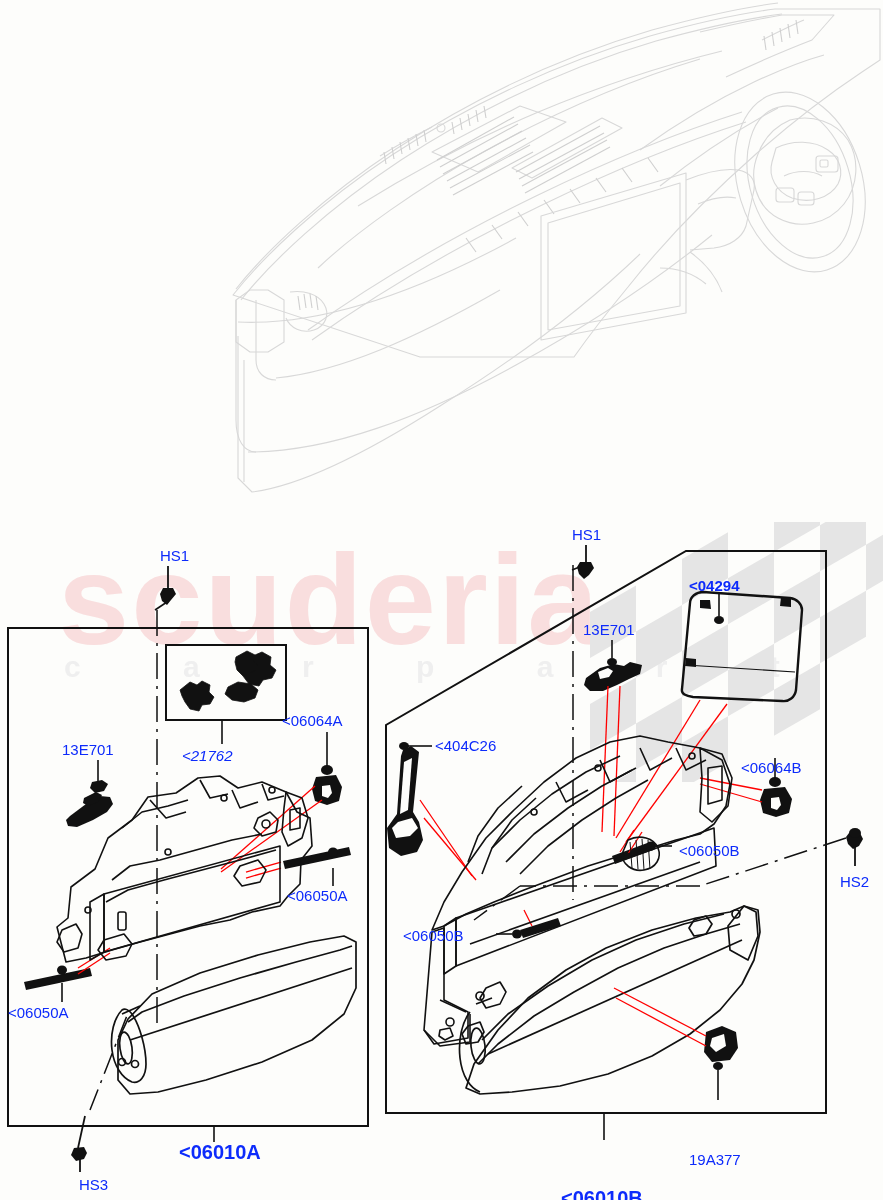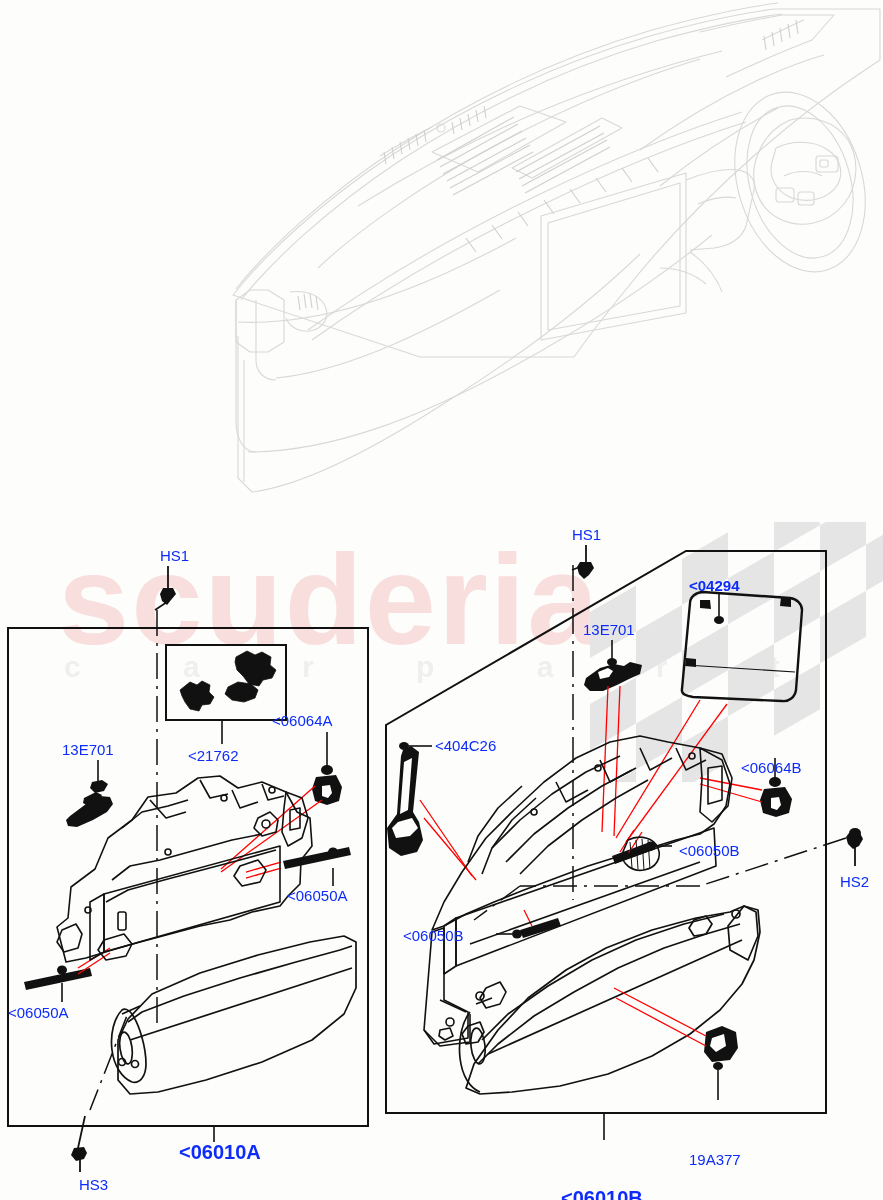--- a/index.html
+++ b/index.html
@@ -477,22 +477,22 @@
       <line x1="706" y1="1036" x2="614" y2="988" stroke="#ff0000" stroke-width="1.3"></line>
       <line x1="706" y1="1046" x2="616" y2="998" stroke="#ff0000" stroke-width="1.3"></line>
     </g>
 
     <line x1="604" y1="1113" x2="604" y2="1140" stroke="#111" stroke-width="1.6"></line>
 
   </svg>
 
   <div class="lbl" style="left:160px;top:548px;">HS1</div>
   <div class="lbl" style="left:62px;top:742px;">13E701</div>
-  <div class="lbl" style="left:188px;top:748px;">&lt;21762</div>
-  <div class="lbl" style="left:272px;top:713px;">&lt;06064A</div>
+  <div class="lbl" style="left:182px;top:748px;font-style:italic;">&lt;21762</div>
+  <div class="lbl" style="left:282px;top:713px;">&lt;06064A</div>
   <div class="lbl" style="left:287px;top:888px;">&lt;06050A</div>
   <div class="lbl" style="left:8px;top:1005px;">&lt;06050A</div>
   <div class="lbl" style="left:79px;top:1177px;">HS3</div>
   <div class="lbl big" style="left:179px;top:1142px;">&lt;06010A</div>
 
   <div class="lbl" style="left:572px;top:527px;">HS1</div>
   <div class="lbl" style="left:583px;top:622px;">13E701</div>
   <div class="lbl" style="left:689px;top:578px;font-weight:bold;">&lt;04294</div>
   <div class="lbl" style="left:435px;top:738px;">&lt;404C26</div>
   <div class="lbl" style="left:741px;top:760px;">&lt;06064B</div>

